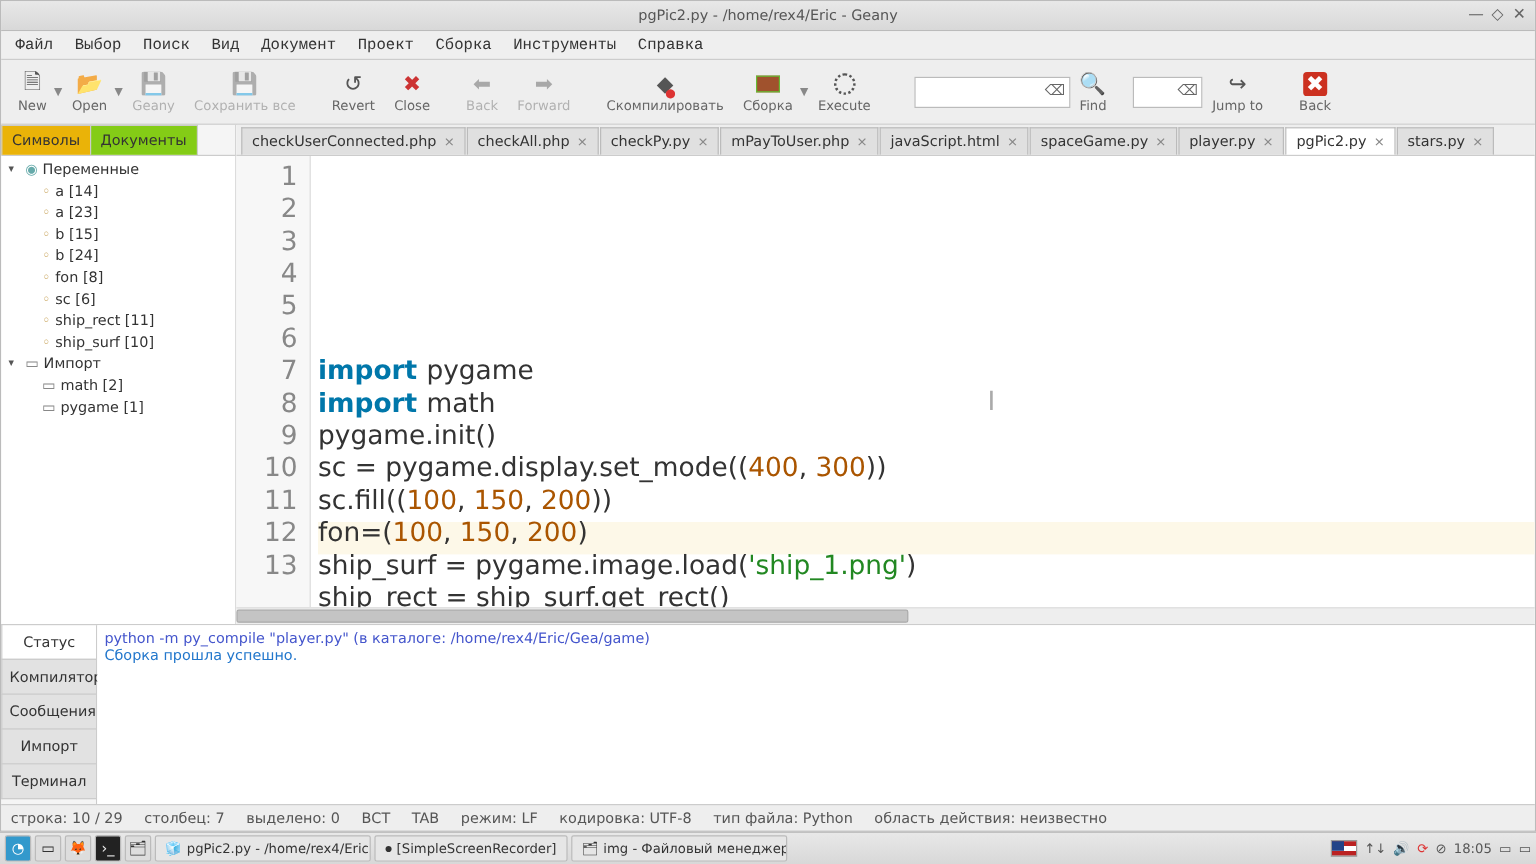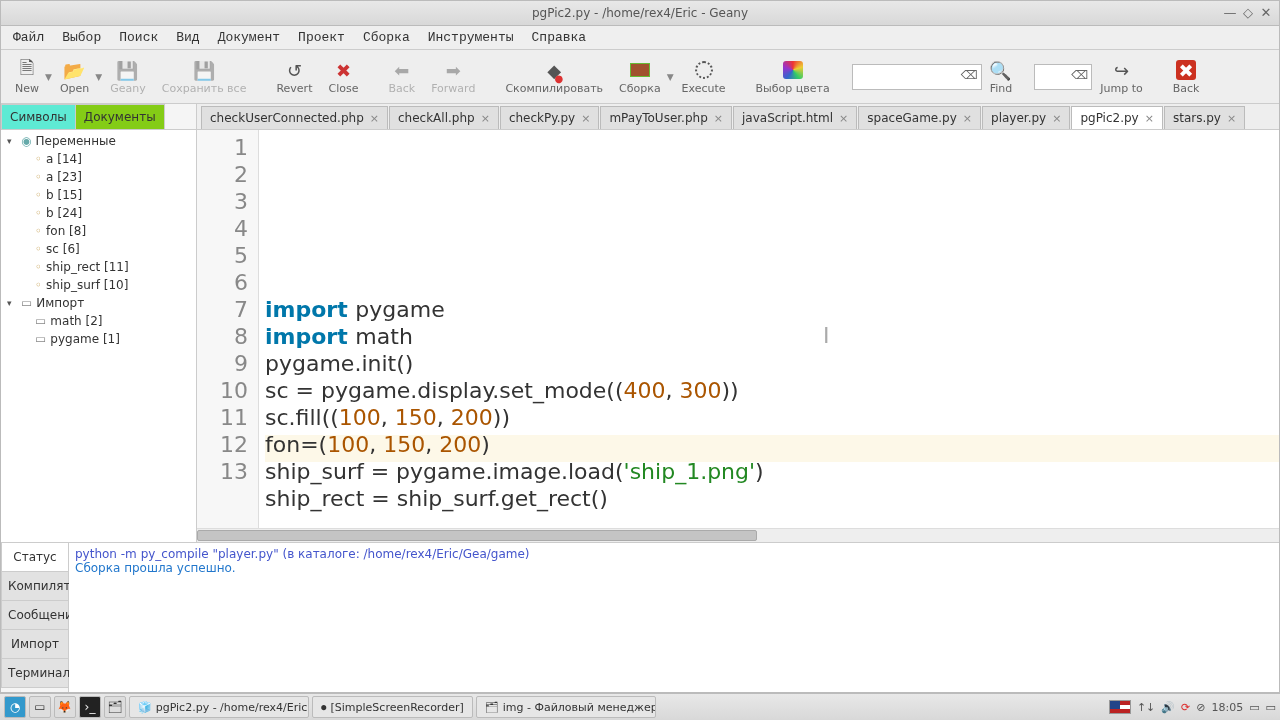--- a/index.html
+++ b/index.html
@@ -18,21 +18,21 @@
 .tbbtn.disabled { opacity: 0.45; }
 .tbsep { width: 14px; }
 .tbdrop { font-size: 9px; color: #888; margin-left: -2px; align-self: center; }
 .tbinput { height: 26px; border: 1px solid #bbb; background: #fff; width: 130px; padding: 0 18px 0 4px; position: relative; }
 .clearx { position: absolute; right: 4px; top: 4px; font-size: 12px; color: #666; }
 .tbcombo { width: 58px; }
 .main { flex: 1; display: flex; overflow: hidden; }
 .sidebar { width: 196px; border-right: 1px solid #ccc; display: flex; flex-direction: column; background: #f5f5f5; }
 .sidetabs { display: flex; border-bottom: 1px solid #ccc; }
 .sidetab { padding: 5px 8px; font-size: 12px; border: 1px solid #ccc; border-bottom: none; background: #84cc16; margin-right: -1px; cursor: pointer; }
-.sidetab.active { background: #5eead4; }
+.sidetab.active { background: #eab308; }
 .tree { flex: 1; overflow: auto; background: #fff; font-size: 12px; padding: 2px 0; }
 .tree .node { padding: 2px 2px 2px 6px; display: flex; align-items: center; gap: 4px; cursor: pointer; }
 .tree .leaf { padding: 2px 2px 2px 34px; display: flex; align-items: center; gap: 4px; cursor: pointer; }
 .tree .tw { font-size: 9px; color: #555; width: 10px; }
 .editor { flex: 1; display: flex; flex-direction: column; background: #fff; }
 .edtabs { height: 26px; display: flex; align-items: flex-end; border-bottom: 1px solid #ccc; background: #eee; padding-left: 4px; overflow: hidden; }
 .edtab { padding: 4px 8px; font-size: 12px; border: 1px solid #bbb; border-bottom: none; background: #e0e0e0; margin-right: 1px; display: flex; align-items: center; gap: 6px; cursor: pointer; white-space: nowrap; }
 .edtab.active { background: #fff; }
 .edtab .cx { font-size: 11px; color: #888; }
 .code { flex: 1; display: flex; overflow: hidden; position: relative; }
@@ -40,21 +40,21 @@
 .src { flex: 1; padding: 4px 0 0 6px; font-family: "DejaVu Sans Mono", monospace; font-size: 22px; line-height: 27px; white-space: pre; position: relative; }
 .kw { color: #0077aa; font-weight: bold; }
 .num { color: #aa5500; }
 .str { color: #228822; }
 .hl { position: absolute; left: 0; right: 12px; height: 27px; background: #fdf8e8; z-index: 0; }
 .src > div { position: relative; z-index: 1; }
 .caret { position: absolute; z-index: 2; color: #aaa; }
 .hscroll { height: 14px; background: #eee; border-top: 1px solid #ddd; position: relative; }
 .hscroll .thumb { position: absolute; left: 0; width: 560px; top: 1px; bottom: 1px; background: #c4c4c4; border: 1px solid #aaa; border-radius: 2px; }
 .bottom { height: 150px; border-top: 1px solid #ccc; display: flex; background: #f5f5f5; }
-.msgtabs { width: 68px; display: flex; flex-direction: column; border-right: 1px solid #ccc; }
+.msgtabs { width: 80px; display: flex; flex-direction: column; border-right: 1px solid #ccc; }
 .msgtab { padding: 7px 6px; border: 1px solid #ccc; border-right: none; margin: -1px 0 0 0; background: #e2e2e2; font-size: 12px; cursor: pointer; text-align: center; }
 .msgtab.active { background: #fff; }
 .msgs { flex: 1; background: #fff; padding: 4px 6px; font-family: monospace; font-size: 12px; }
 .msg1 { color: #4455cc; }
 .msg2 { color: #2277cc; }
 .status { height: 22px; border-top: 1px solid #ccc; background: #eee; display: flex; align-items: center; padding: 0 8px; gap: 18px; font-size: 12px; color: #555; }
 .taskbar { height: 27px; background: linear-gradient(#e8e8e8,#d8d8d8); display: flex; align-items: center; padding: 0 4px; gap: 3px; border-top: 1px solid #bbb; font-size: 11px; }
 .tb-app { width: 22px; height: 22px; background: #ddd; border: 1px solid #bbb; border-radius: 2px; display: flex; align-items: center; justify-content: center; font-size: 12px; cursor: pointer; }
 .tb-task { height: 22px; padding: 0 8px; background: #e6e6e6; border: 1px solid #bbb; border-radius: 2px; display: flex; align-items: center; gap: 4px; max-width: 180px; overflow: hidden; white-space: nowrap; cursor: pointer; }
 .tray { margin-left: auto; display: flex; align-items: center; gap: 6px; font-size: 11px; color: #555; }
@@ -140,26 +140,20 @@
         <span class="lbl">Сборка</span>
       </div>
     <span class="tbdrop">▼</span>
     <div class="tbbtn">
         <span class="ic">
           <span class="gear"></span>
         </span>
         <span class="lbl">Execute</span>
       </div>
     <div class="tbsep"></div>
-    <div class="tbbtn">
-        <span class="ic">
-          <span class="palette"></span>
-        </span>
-        <span class="lbl">Выбор цвета</span>
-      </div>
     <div class="tbsep"></div>
     <div style="position:relative"><input class="tbinput" style=""><span class="clearx">⌫</span></div>
     <div class="tbbtn">
         <span class="ic">🔍</span>
         <span class="lbl">Find</span>
       </div>
     <div class="tbsep"></div>
     <div style="position:relative"><input class="tbinput tbcombo" style=""><span class="clearx">⌫</span></div>
     <div class="tbbtn">
         <span class="ic">↪</span>
@@ -311,20 +305,31 @@
       <div class="msgtab">Сообщения</div>
       <div class="msgtab">Импорт</div>
       <div class="msgtab">Терминал</div>
     </div>
     <div class="msgs">
       <div class="msg1">python -m py_compile "player.py" (в каталоге: /home/rex4/Eric/Gea/game)</div>
       <div class="msg2">Сборка прошла успешно.</div>
     </div>
   </div>
 
+  <div class="status">
+    <span>строка: 10 / 29</span>
+    <span>столбец: 7</span>
+    <span>выделено: 0</span>
+    <span>ВСТ</span>
+    <span>TAB</span>
+    <span>режим: LF</span>
+    <span>кодировка: UTF-8</span>
+    <span>тип файла: Python</span>
+    <span>область действия: неизвестно</span>
+  </div>
 </div>
 
 <div class="taskbar">
   <div class="tb-app" style="background:#39c;color:#fff">◔</div>
   <div class="tb-app">▭</div>
   <div class="tb-app" style="color:#d60">🦊</div>
   <div class="tb-app" style="background:#222;color:#eee">›_</div>
   <div class="tb-app">🗂</div>
   <div class="tb-task">
       <span>🧊</span>

